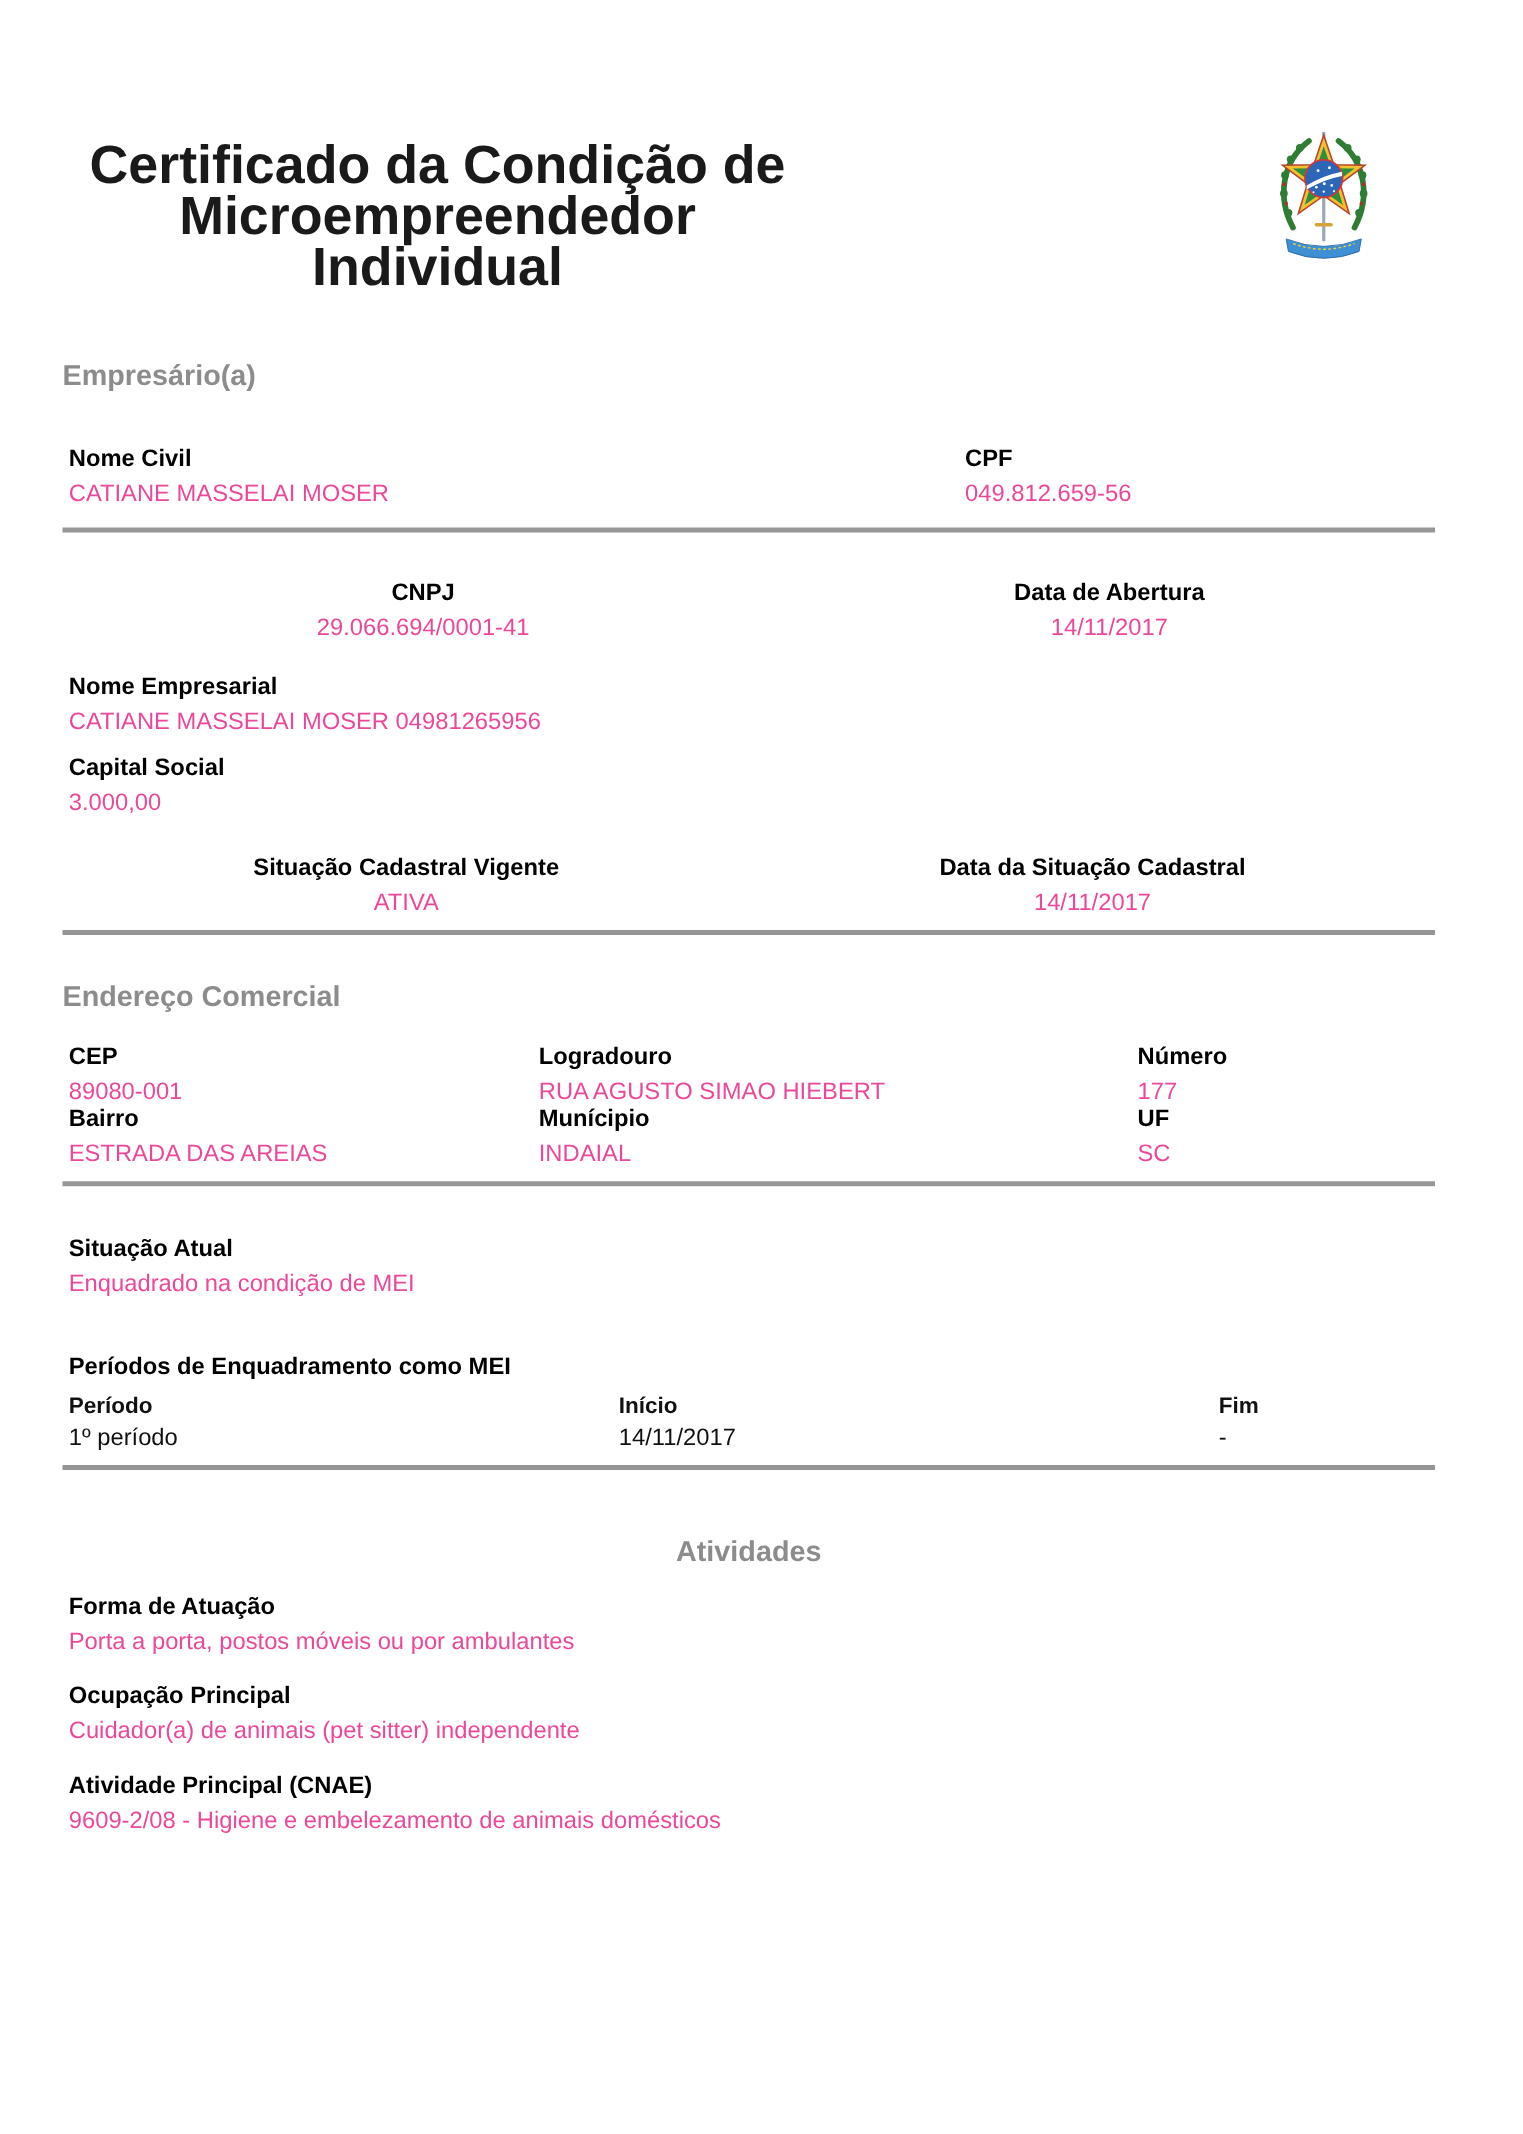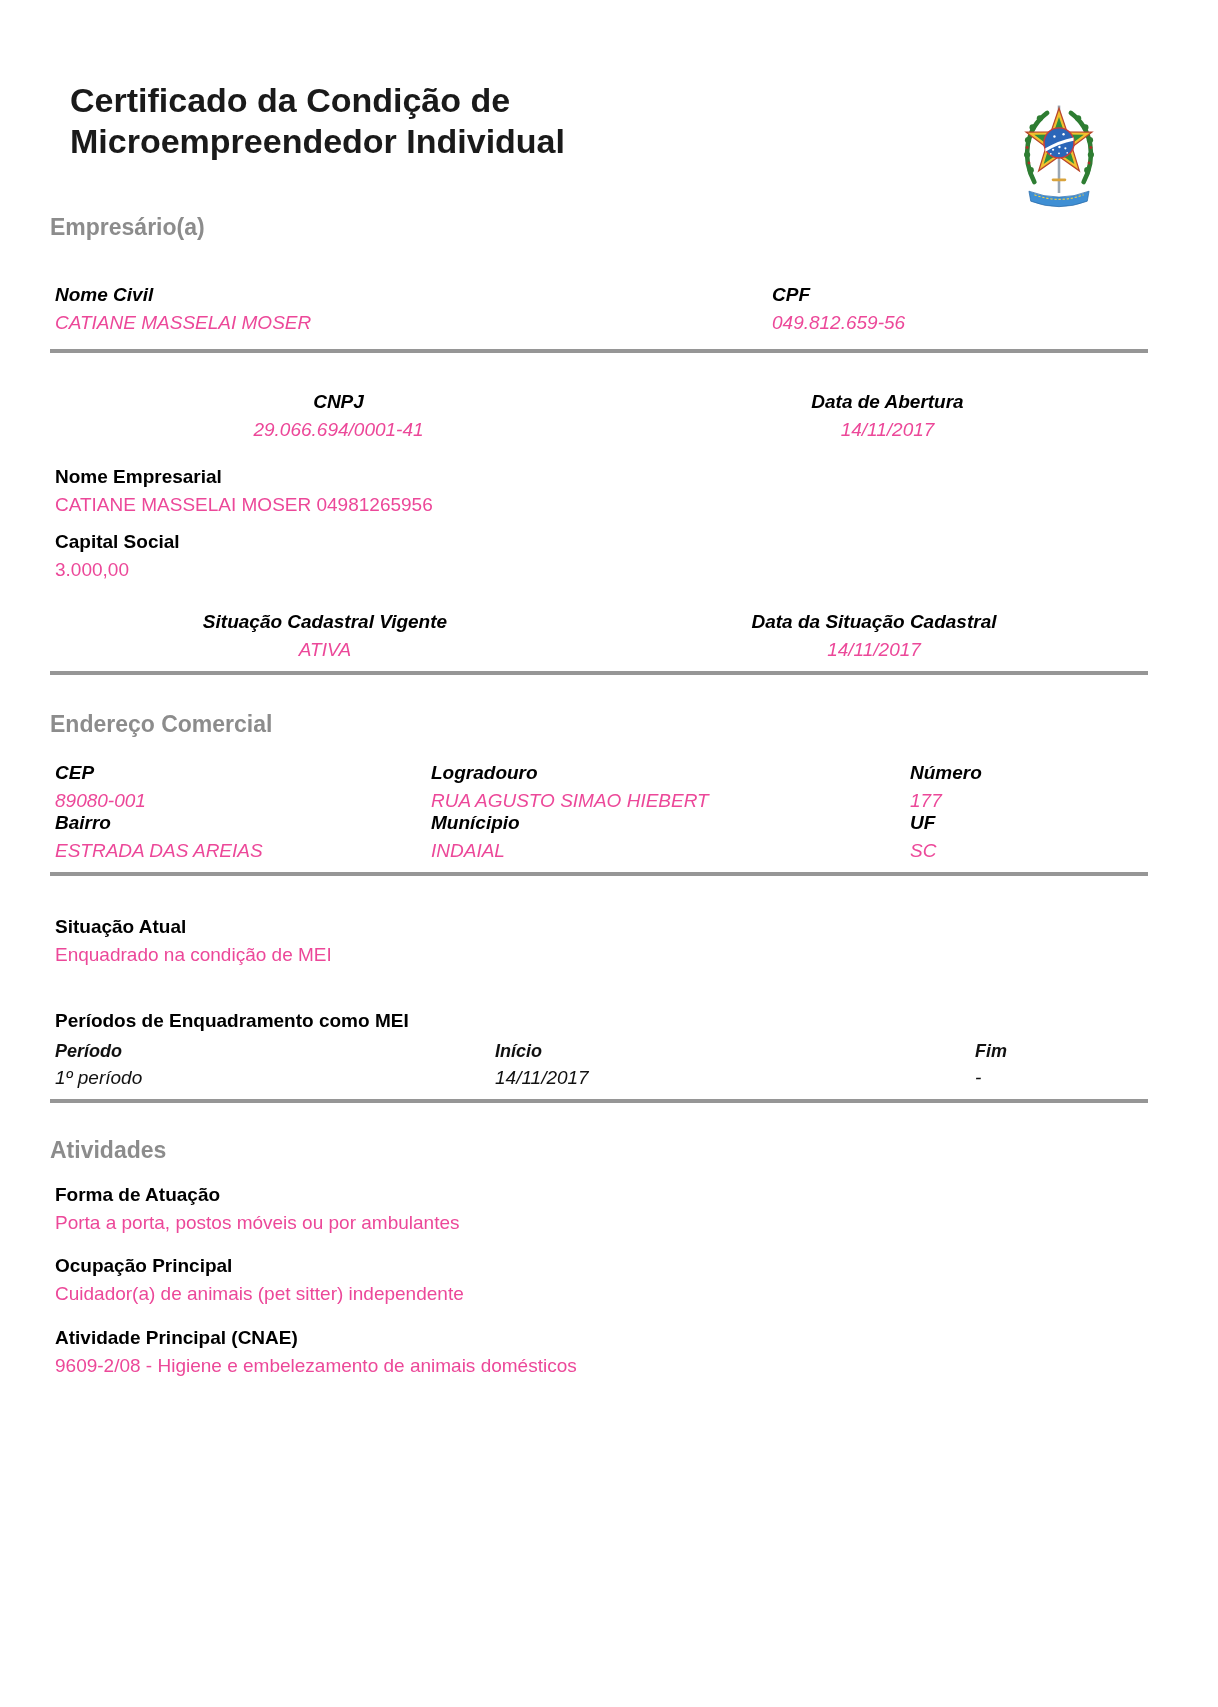--- a/index.html
+++ b/index.html
@@ -7,24 +7,25 @@
     position:relative;
     width:1218px;
     height:1707px;
     background:#ffffff;
     font-family:"Liberation Sans","DejaVu Sans",sans-serif;
     color:#111111;
     overflow:hidden;
   }
   
   .doc-title{
-    padding-top:80px;
+    padding-top:112px;
     margin-left:70px;
     width:560px;
-    font-size:34px;
+    text-align:center;
+    font-size:43px;
     line-height:41px;
     font-weight:700;
     color:#1a1a1a;
   }
   .coat-of-arms{
     position:absolute;
     top:92px;
     right:118px;
     width:82px;
     height:120px;
@@ -50,21 +51,21 @@
     color:#ec4899;
     line-height:22px;
     margin-top:6px;
   }
   .field{padding-left:5px;}
   .divider{
     height:4px;
     background:#969696;
     width:100%;
   }
-  .grid{display:grid;font-style:italic;}
+  .grid{display:grid;}
   .cols-nome-cpf{grid-template-columns:717px 1fr;}
   .cols-cnpj-data{grid-template-columns:572px 1fr;text-align:center;}
   .cols-sit-data{grid-template-columns:545px 1fr;text-align:center;}
   .cols-endereco{grid-template-columns:332px 435px 1fr;gap:44px;}
   .cols-periodos{grid-template-columns:440px 480px 1fr;}
   .table-head{font-size:18px;font-weight:700;line-height:22px;padding-left:5px;}
   .table-cell{font-size:19px;line-height:22px;padding-left:5px;}
 
   
   .mt-heading1{margin-top:52px;}
@@ -77,21 +78,21 @@
   .mt-div2{margin-top:10px;}
   .mt-heading2{margin-top:36px;}
   .mt-row-cep{margin-top:24px;}
   .mt-row-bairro{}
   .mt-div3{margin-top:10px;}
   .mt-sit-atual{margin-top:40px;}
   .mt-periodos{margin-top:44px;}
   .mt-tab-head{margin-top:8px;}
   .mt-tab-row{margin-top:5px;}
   .mt-div4{margin-top:10px;}
-  .mt-heading3{margin-top:34px;}
+  .mt-heading3{margin-top:52px;text-align:center;}
   .mt-forma{margin-top:20px;}
   .mt-ocup{margin-top:21px;}
   .mt-cnae{margin-top:22px;}
 </style>
 </head>
 <body>
 
 <div class="page">
 
   <div class="doc-title">

